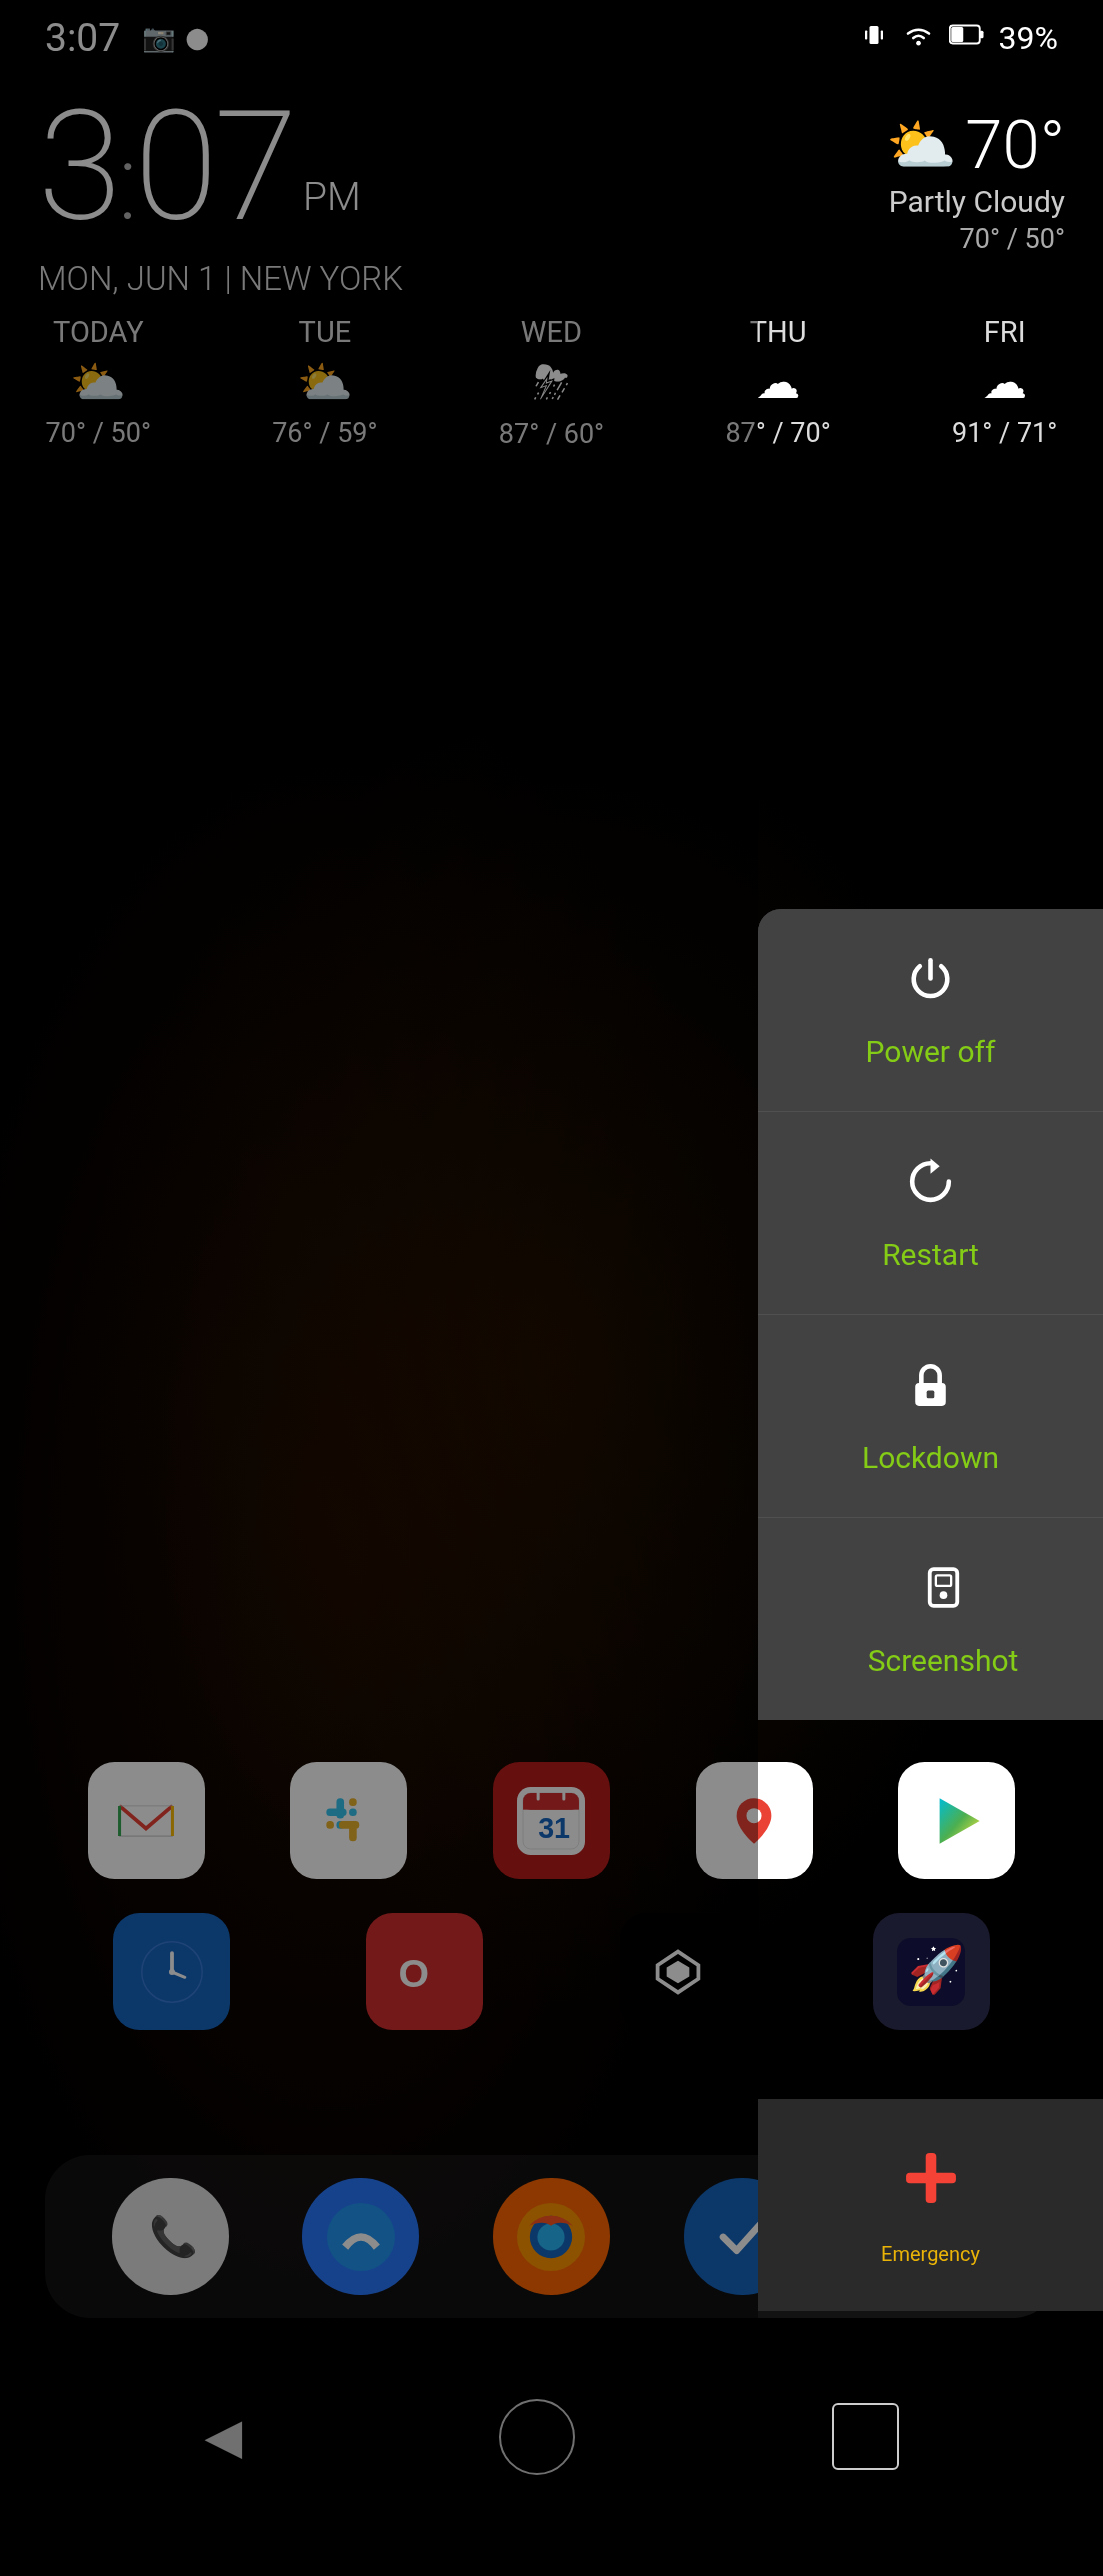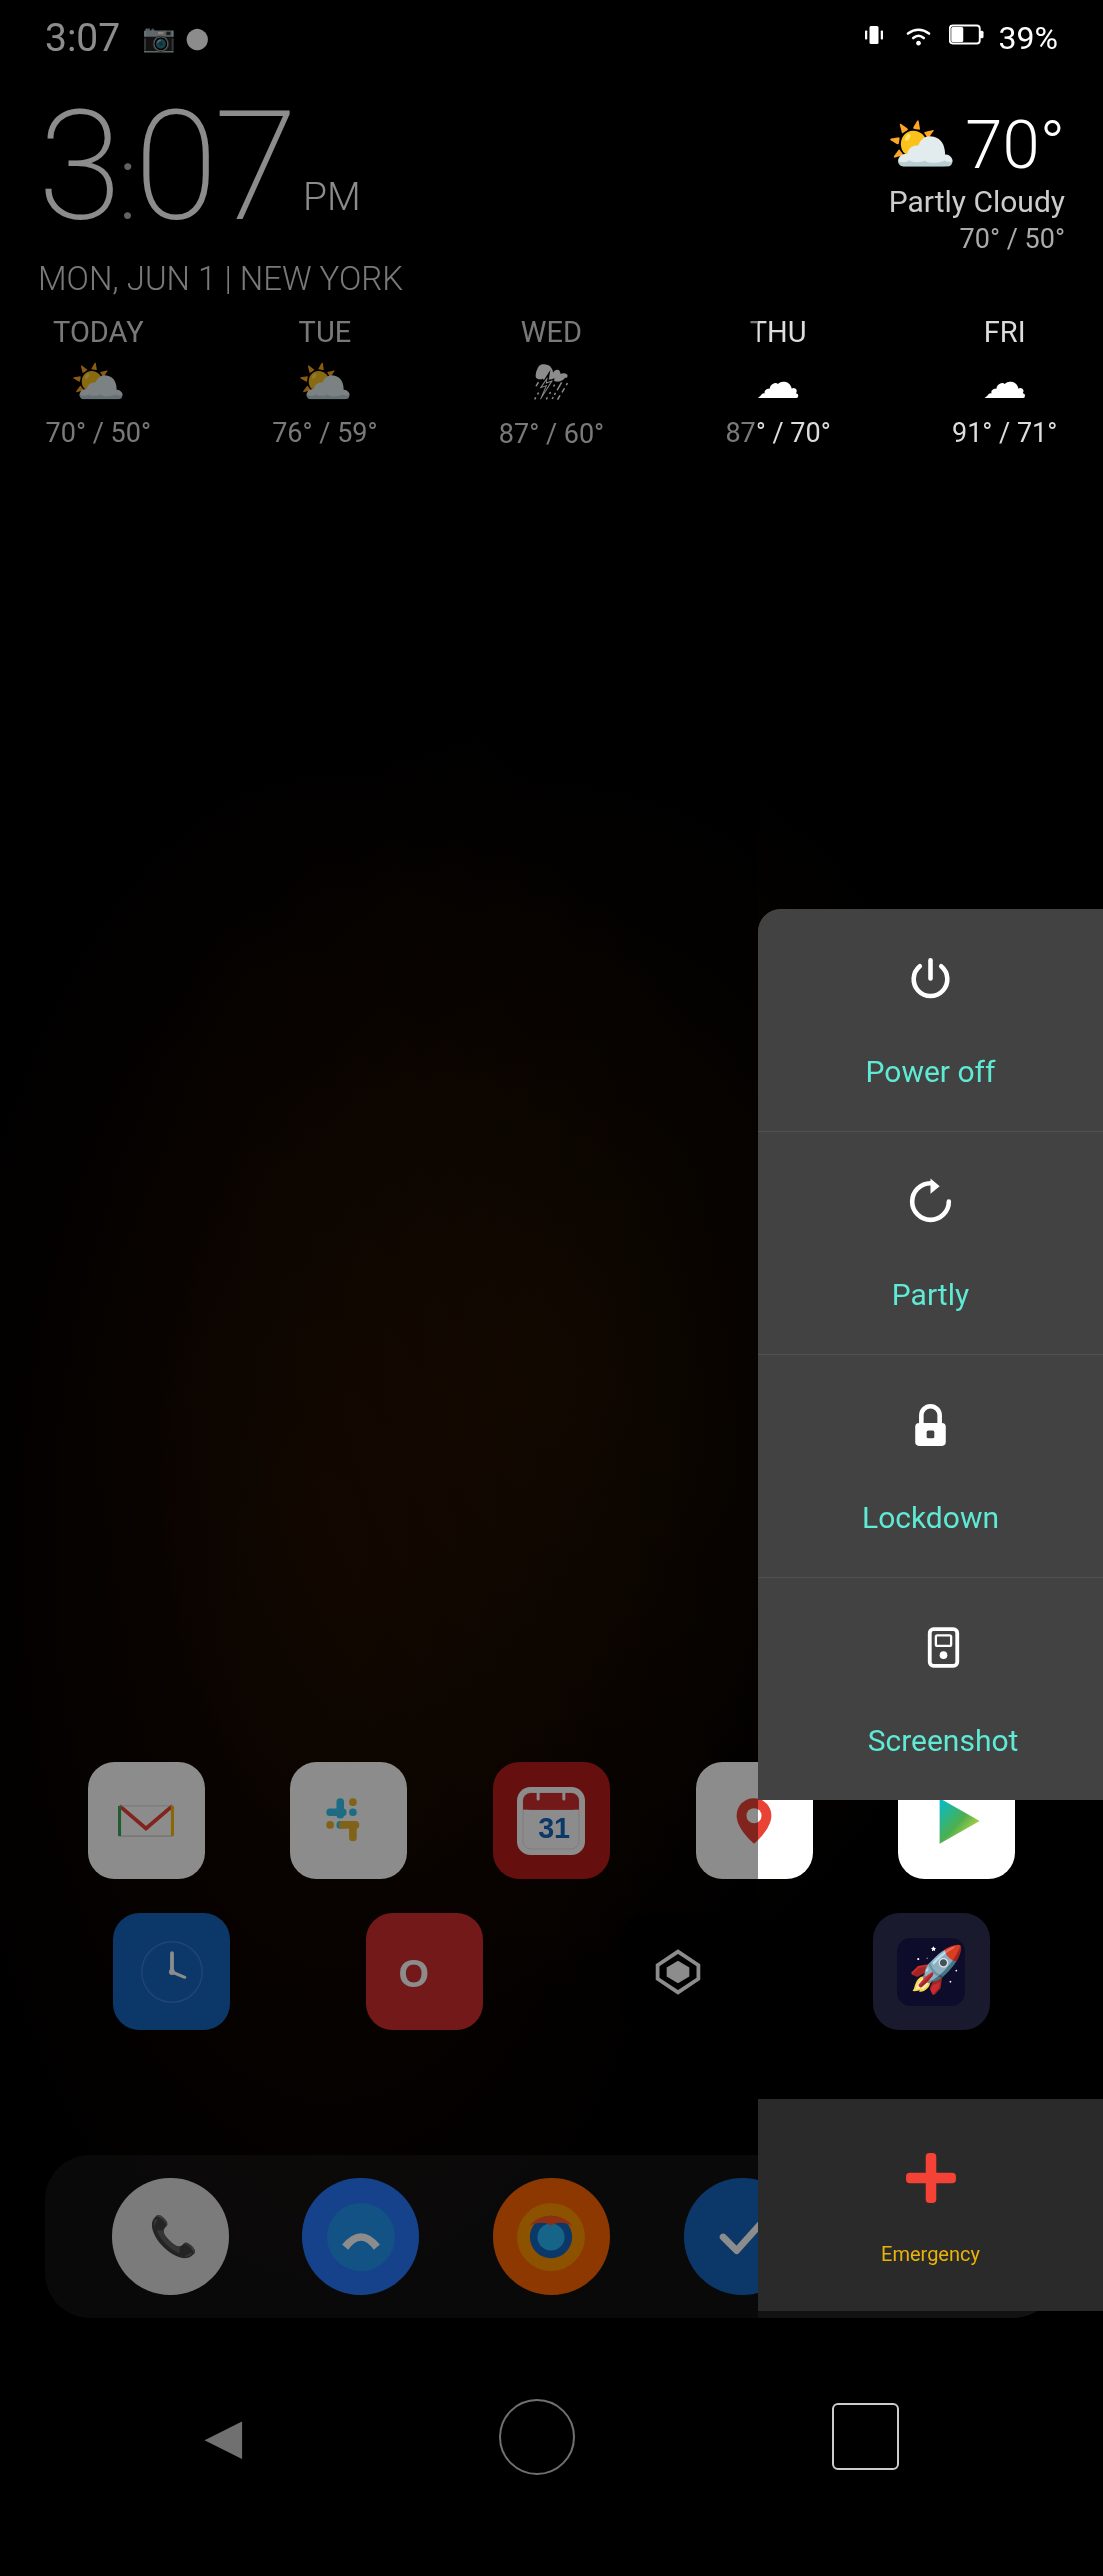--- a/index.html
+++ b/index.html
@@ -225,24 +225,23 @@
       border-bottom: none;
       padding-left: 48px;
     }
 
     .power-menu-icon {
       font-size: 53px;
       color: #fff;
     }
 
     .power-menu-label {
-      color: #5eead4;
+      color: #84cc16;
       font-size: 30px;
       font-weight: 400;
-      margin-top: 20px;
     }
 
     
     #emergency-section {
       position: absolute;
       top: 2099px;
       right: 0;
       width: 345px;
       background: #2a2a2a;
       padding: 45px 23px;
@@ -532,21 +531,21 @@
     </span>
     <span class="power-menu-label">Power off</span>
   </div>
   <div id="restart-item" class="power-menu-item">
     <span class="power-menu-icon">
       <svg width="55" height="55" viewBox="0 0 72 72" fill="none">
         <path d="M60 36 A24 24 0 1 1 36 12" stroke="white" stroke-width="6" fill="none" stroke-linecap="round"></path>
         <polygon points="36,6 48,16 36,26" fill="white"></polygon>
       </svg>
     </span>
-    <span class="power-menu-label">Partly</span>
+    <span class="power-menu-label">Restart</span>
   </div>
   <div id="lockdown-item" class="power-menu-item">
     <span class="power-menu-icon">
       <svg width="55" height="55" viewBox="0 0 72 72" fill="none">
         <rect x="16" y="34" width="40" height="30" rx="5" fill="white"></rect>
         <path d="M24 34 L24 24 A12 12 0 0 1 48 24 L48 34" stroke="white" stroke-width="6" fill="none" stroke-linecap="round"></path>
         <rect x="31" y="44" width="10" height="10" rx="2" fill="#424242"></rect>
       </svg>
     </span>
     <span class="power-menu-label">Lockdown</span>

